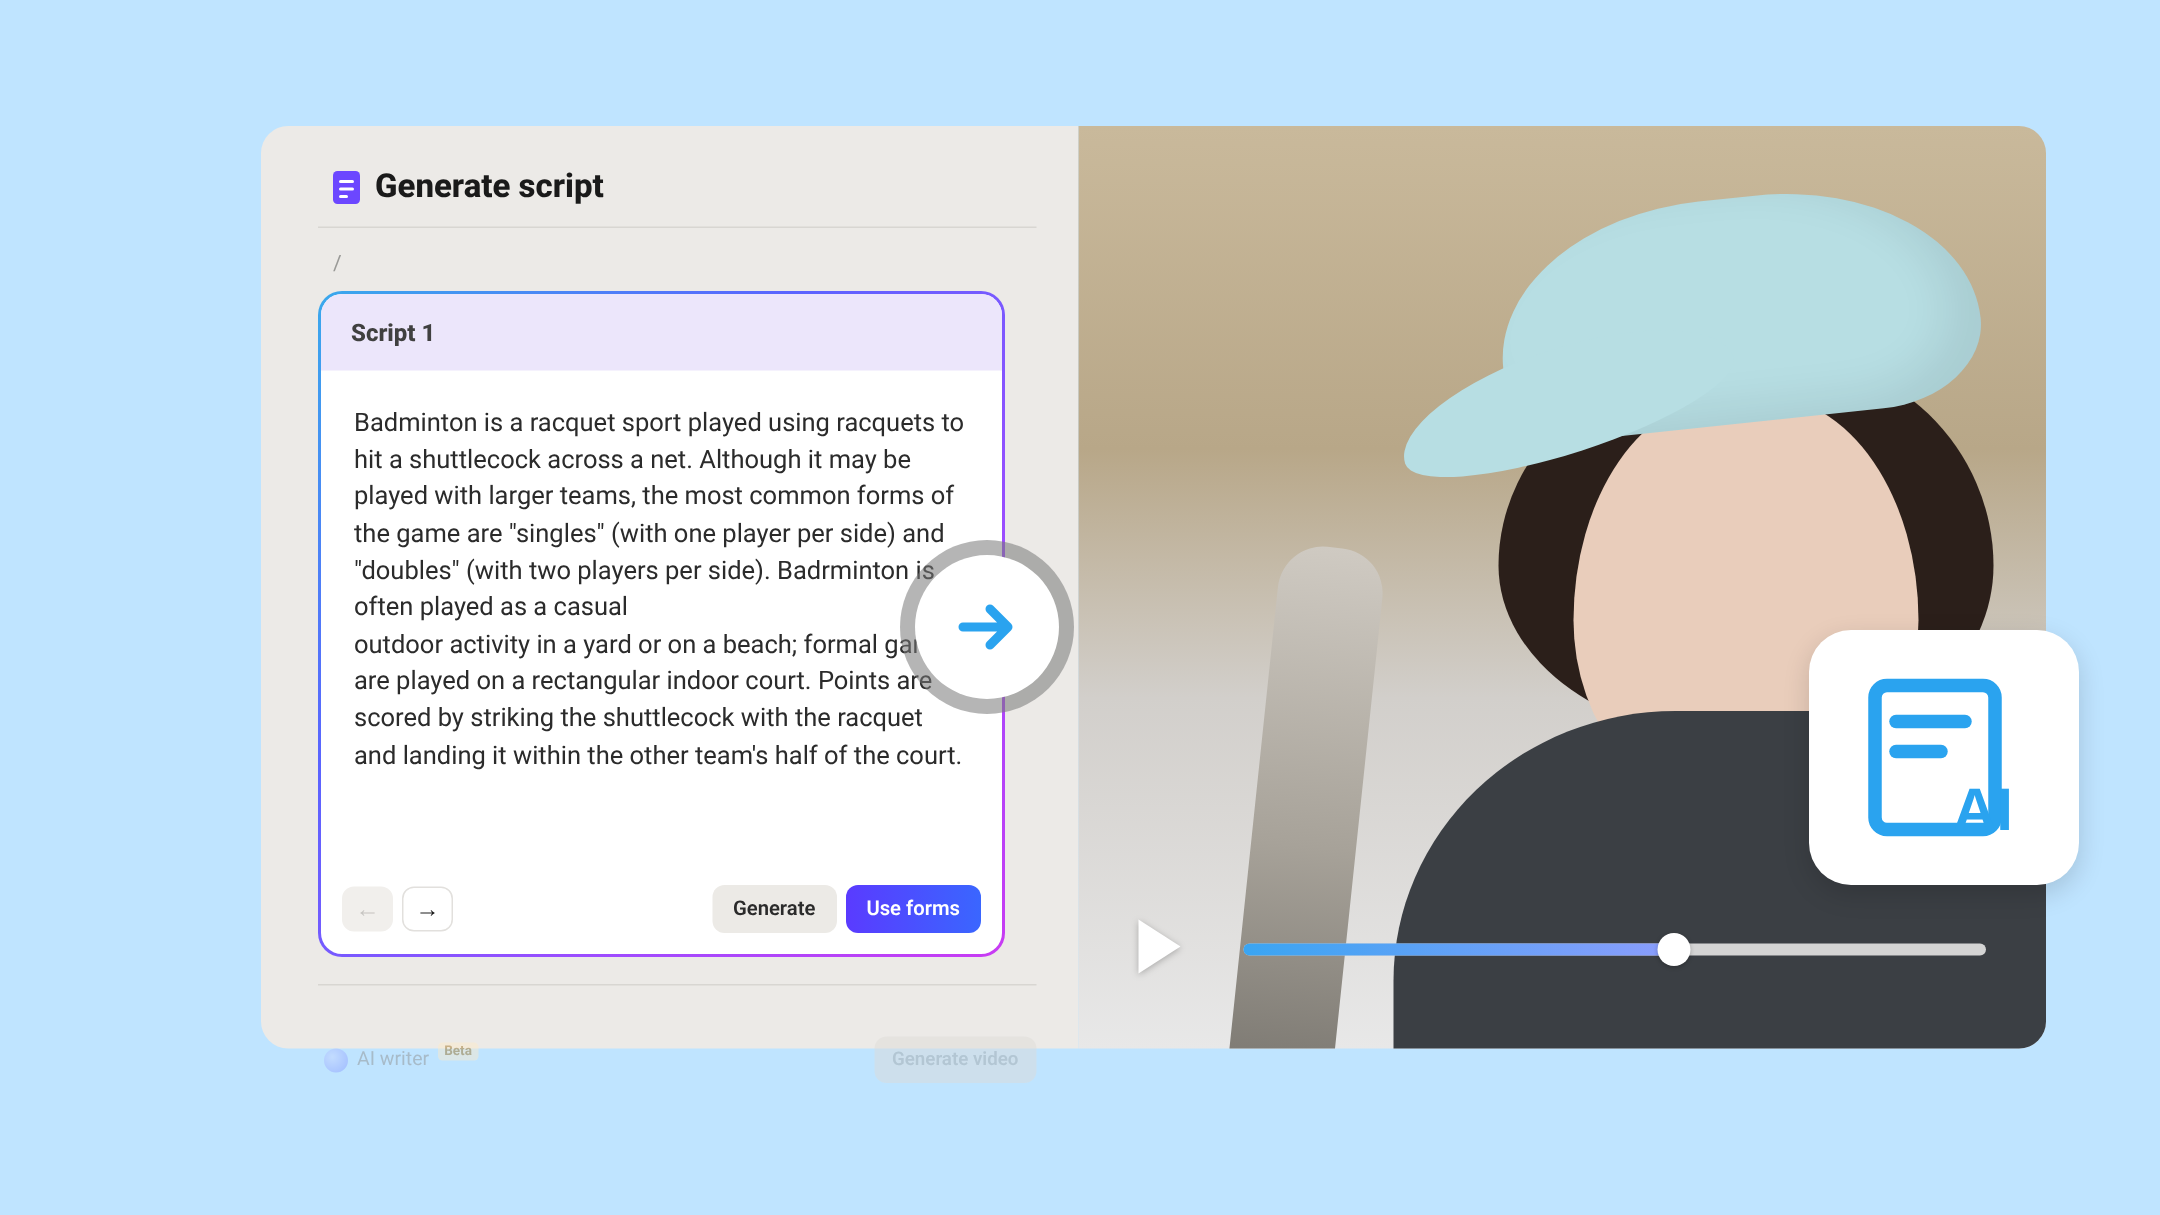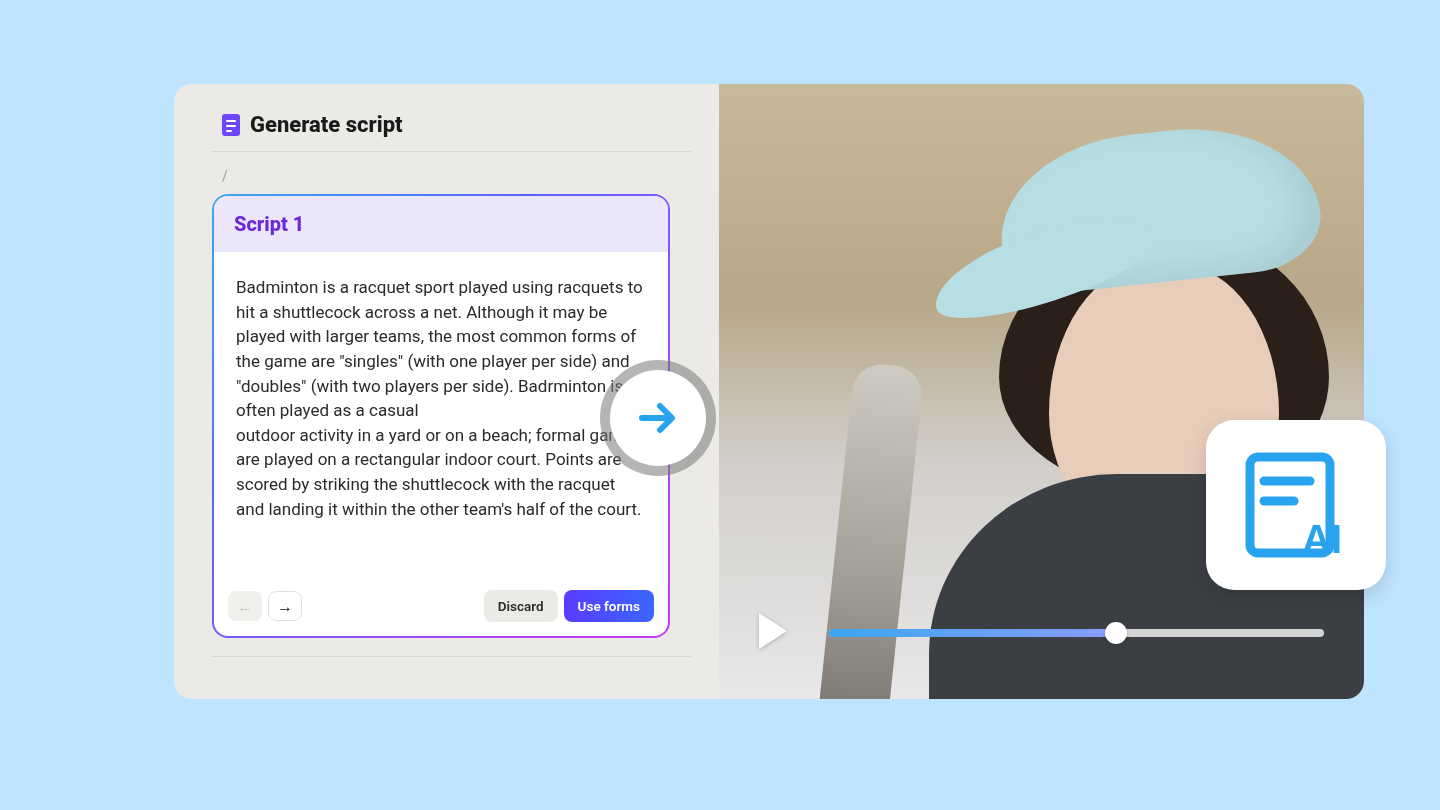--- a/index.html
+++ b/index.html
@@ -82,23 +82,23 @@
     background: #fff;
     border-radius: 14px;
     overflow: hidden;
     min-height: 440px;
     display: flex;
     flex-direction: column;
   }
   .script-head {
     background: #ece6fb;
     padding: 16px 20px;
-    font-size: 20px;
+    font-size: 16px;
     font-weight: 800;
-    color: #6d28d9;
+    color: #404040;
   }
   .script-body {
     padding: 23px 22px;
     font-size: 17px;
     line-height: 1.45;
     color: #2b2b2b;
     flex: 1;
     white-space: pre-line;
   }
   .script-footer {
@@ -274,27 +274,36 @@
 
     <div class="script-card-wrap">
       <div class="script-card">
         <div class="script-head">Script 1</div>
         <div class="script-body">Badminton is a racquet sport played using racquets to hit a shuttlecock across a net. Although it may be played with larger teams, the most common forms of the game are "singles" (with one player per side) and "doubles" (with two players per side). Badrminton is often played as a casual
 outdoor activity in a yard or on a beach; formal games are played on a rectangular indoor court. Points are scored by striking the shuttlecock with the racquet and landing it within the other team's half of the court.</div>
         <div class="script-footer">
           <div class="nav-btn disabled">←</div>
           <div class="nav-btn enabled">→</div>
           <div class="spacer"></div>
-          <div class="btn secondary">Discard</div>
+          <div class="btn secondary">Generate</div>
           <div class="btn primary">Use forms</div>
         </div>
       </div>
     </div>
 
     <div class="hr" style="margin-top:18px"></div>
+    <div class="bottom-bar">
+      <div class="ai-writer">
+        <span class="ai-orb"></span>
+        <span>AI writer</span>
+        <span class="beta-badge">Beta</span>
+      </div>
+      <div class="spacer"></div>
+      <div class="btn generate">Generate video</div>
+    </div>
   </div>
 
   <div class="right-panel">
     <div class="figure">
       <div class="hair"></div>
       <div class="face"></div>
       <div class="cap"></div>
       <div class="brim"></div>
       <div class="hood"></div>
       <div class="bat"></div>

